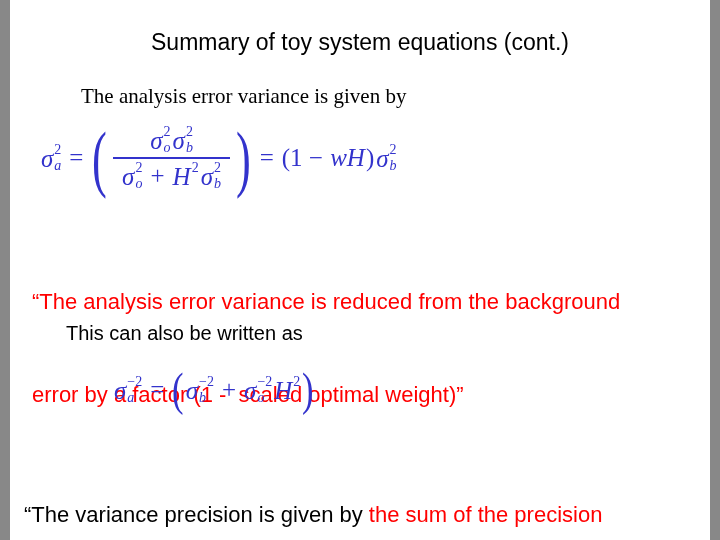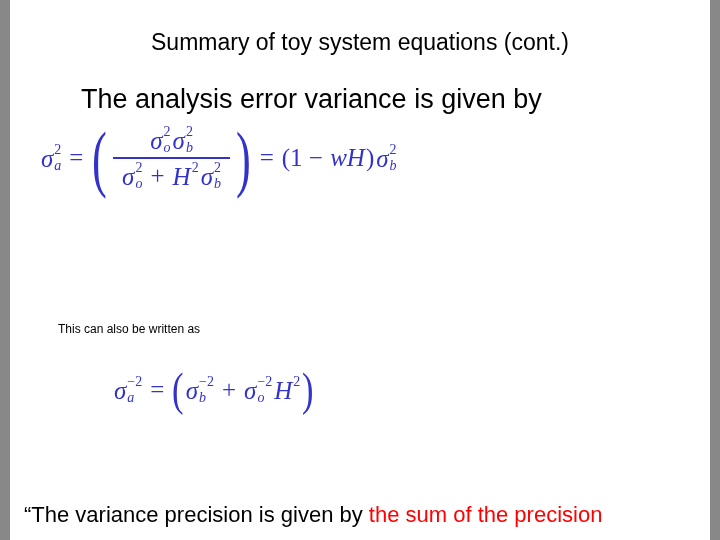--- a/index.html
+++ b/index.html
@@ -8,22 +8,22 @@
     background:var(--background,#FFFFFF);
     font-family:"Liberation Sans", sans-serif;
     color:var(--text-black,#000);
     overflow:hidden;
   }
   .title {
     position:absolute; top:29px; left:0; width:100%;
     text-align:center; font-size:23px;
   }
   .para { position:absolute; white-space:pre-wrap; }
-  .para1 { left:71px; top:84px; font-size:27px; }
-  .para2 { left:48px; top:322px; font-size:12px; }
+  .para1 { left:71px; top:84px; font-size:21px;font-family:Liberation Serif, serif; }
+  .para2 { left:56px; top:322px; font-size:20px; }
 
   .redquote { position:absolute; font-size:22px; line-height:31px; white-space:pre-wrap; }
   .red1 { left:22px; top:224px; color:var(--quote-red,#FF0000); }
   .quote2 { left:14px; top:440px; line-height:30px; color:var(--text-black,#000); }
   .quote2 .red { color:var(--quote-red,#FF0000); }
 
   
   .eq {
     position:absolute; display:flex; align-items:center;
     color:var(--equation-blue,#3333CC);
@@ -124,20 +124,24 @@
     <span class="op0">)</span>
     <span class="atom">
       <span class="b">σ</span>
       <span class="scripts">
         <span class="sup">2</span>
         <span class="sub">b</span>
       </span>
     </span>
   </div>
 
+  <div class="redquote red1">
+    <div class="line">“The analysis error variance is reduced from the background</div>
+    <div class="line">error by a factor (1 -  scaled optimal weight)”</div>
+  </div>
 
   <div class="para para2">This can also be written as</div>
 
   <div class="eq eq2">
     <span class="atom">
       <span class="b">σ</span>
       <span class="scripts">
         <span class="sup">−2</span>
         <span class="sub">a</span>
       </span>

